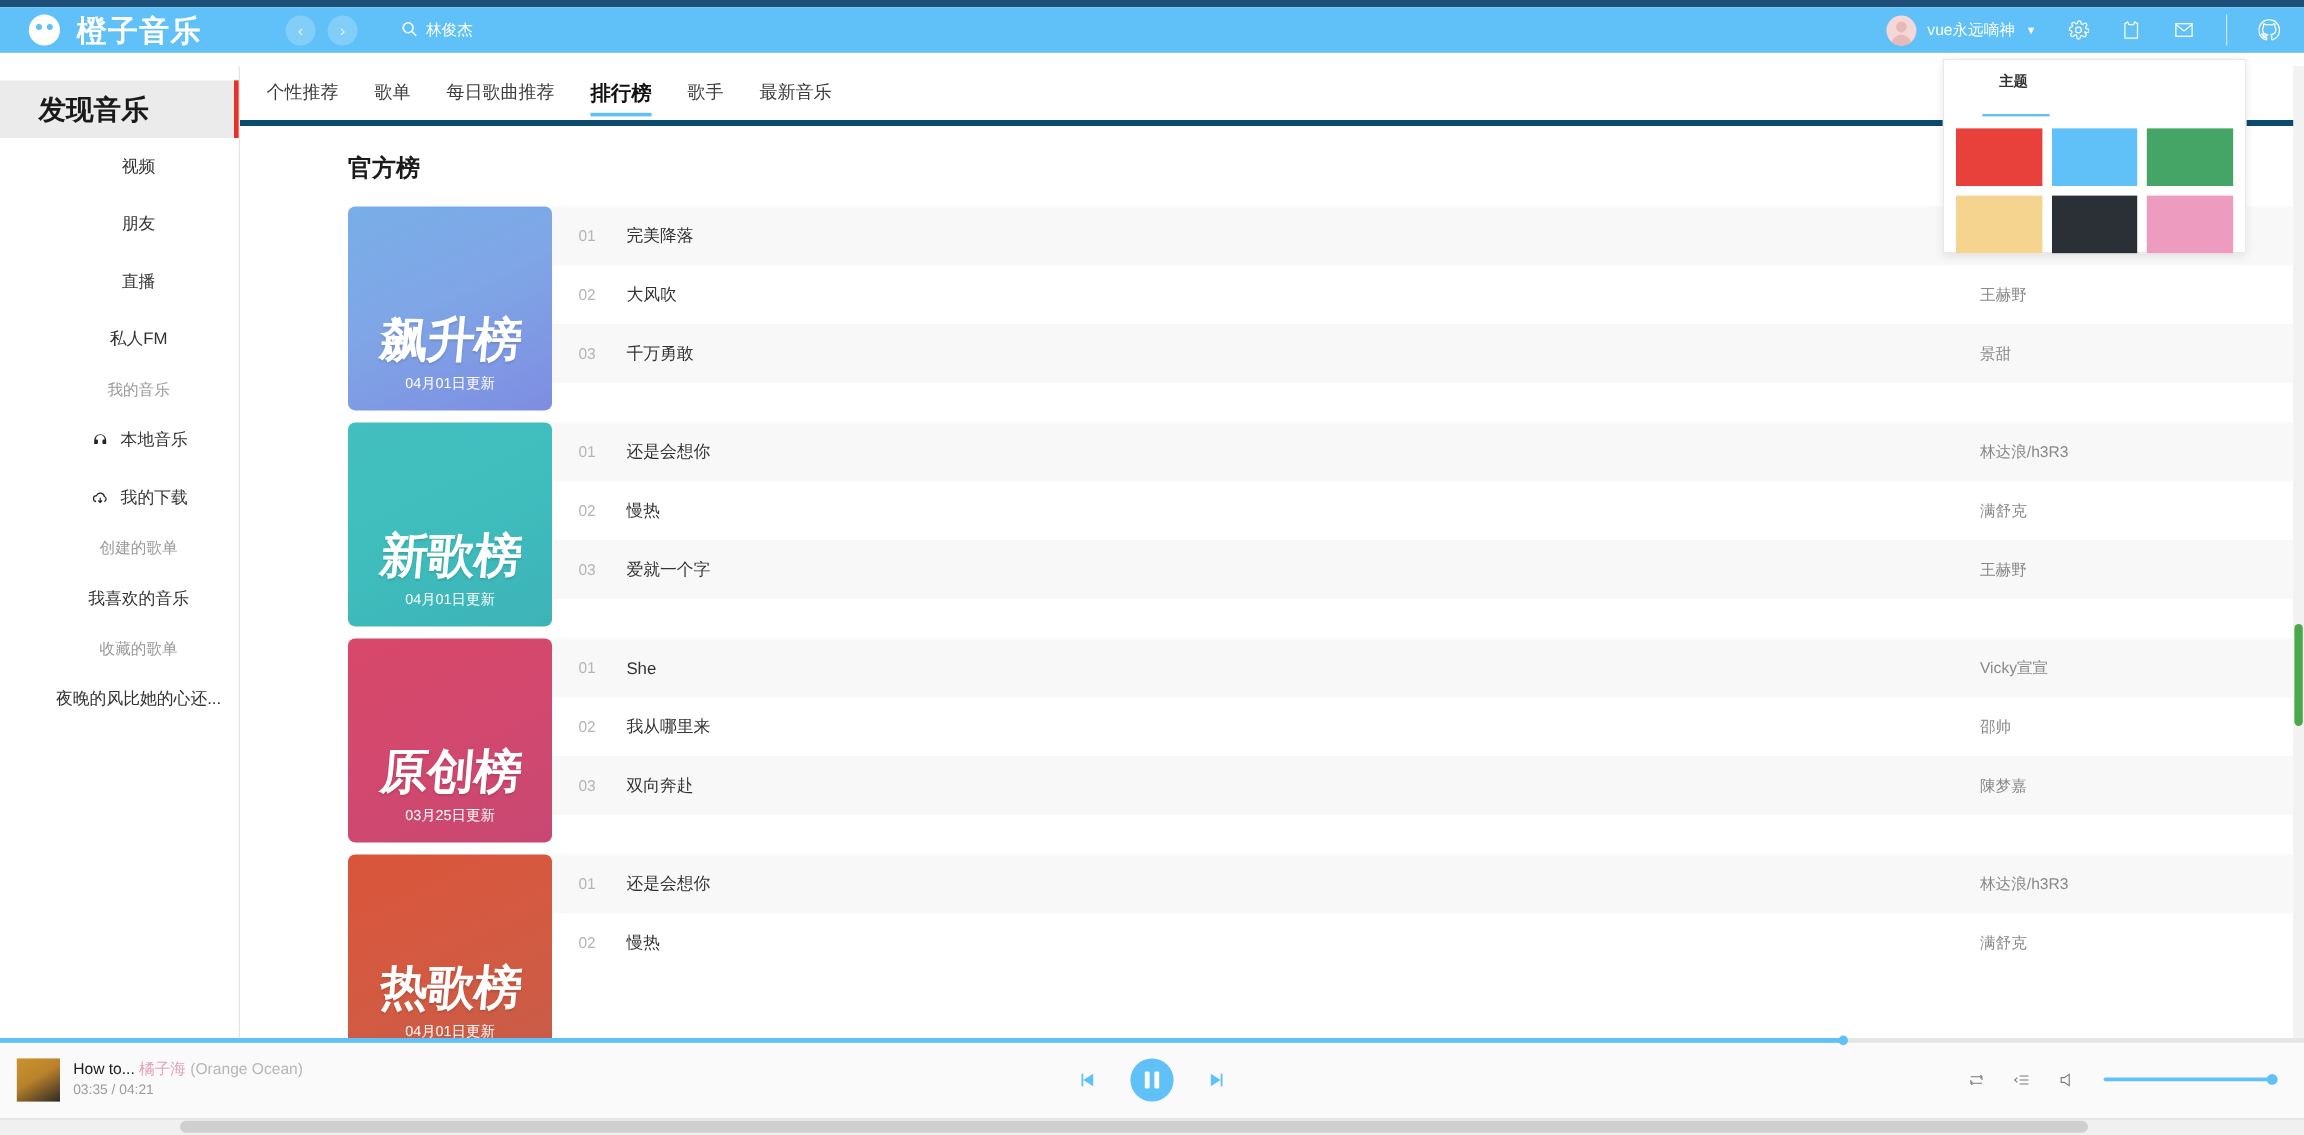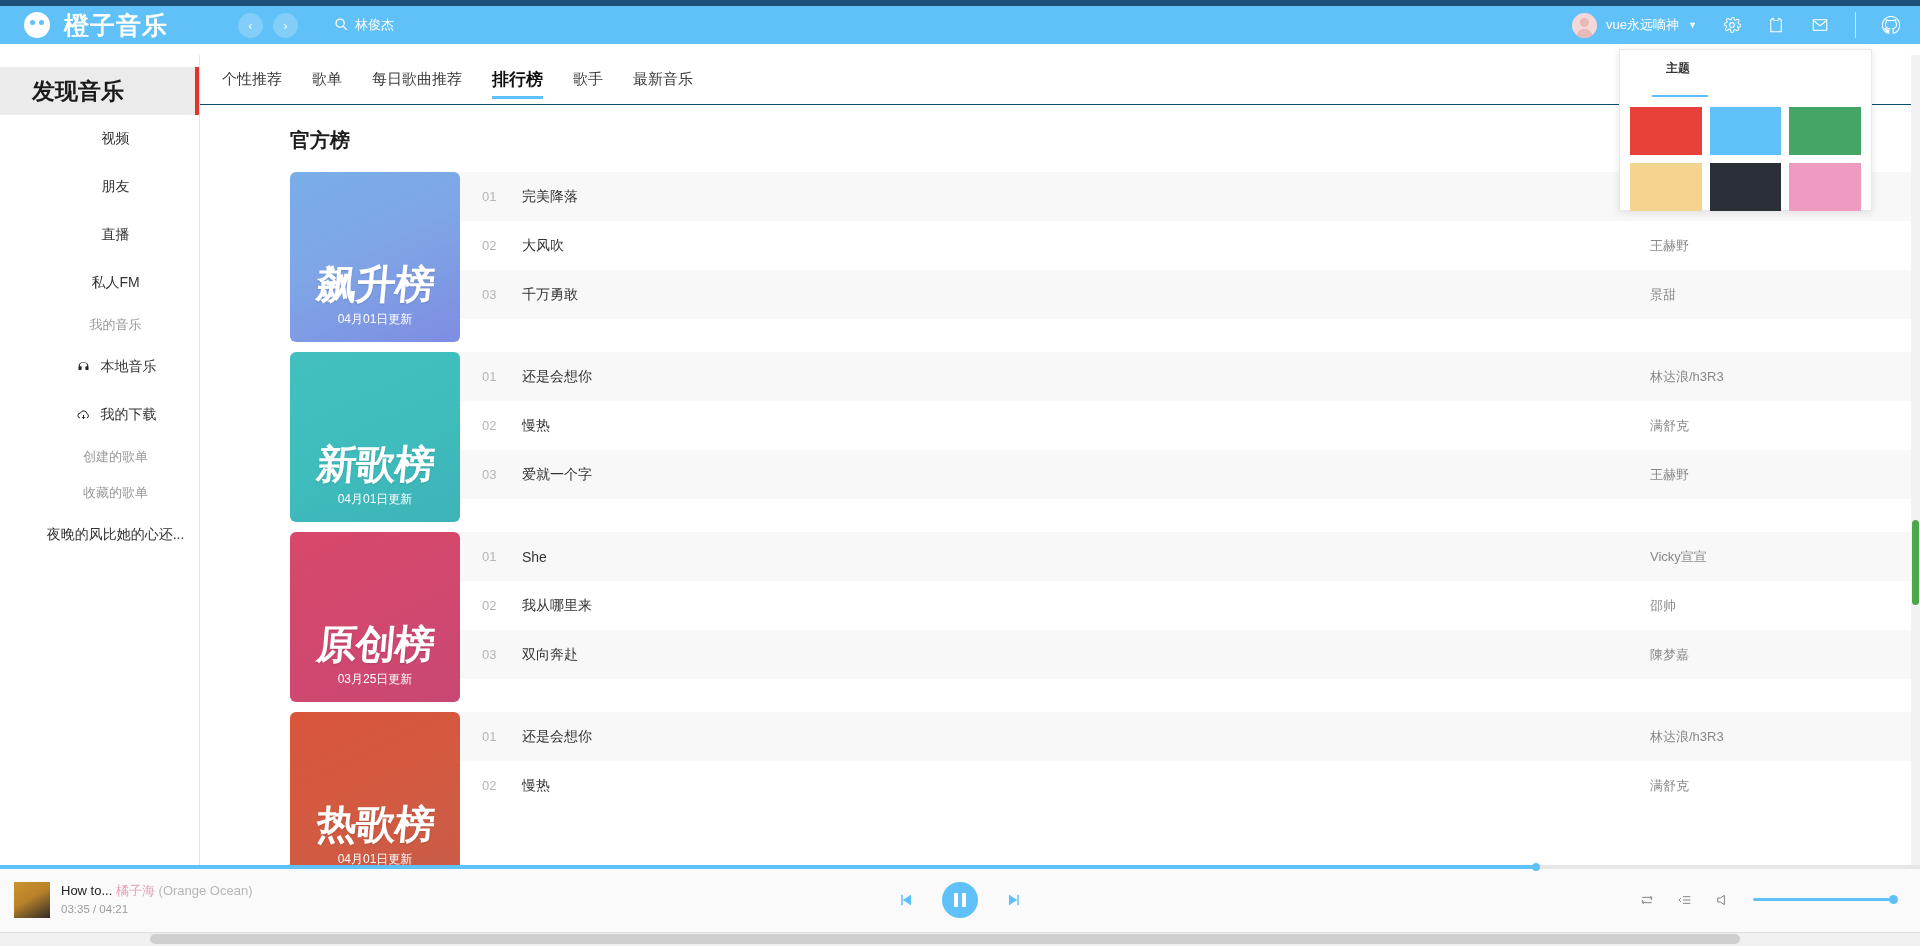--- a/index.html
+++ b/index.html
@@ -101,21 +101,21 @@
   }
   .side-item .si-ico svg{ width:15px;height:15px; }
 
   
   .main{
     position:absolute; top:55px; left:200px; width:1720px; height:811px;
     background:#ffffff; overflow:hidden;
   }
   .tabs{
     height:50px; display:flex; align-items:center; gap:30px;
-    padding-left:22px; border-bottom:1px solid #0c4a6e;
+    padding-left:22px; border-bottom:5px solid #0c4a6e;
   }
   .tab{
     font-size:15px; color:#3c3c3c; cursor:pointer;
     padding-bottom:6px; position:relative; top:3px;
   }
   .tab.active{ font-weight:bold; color:#111; font-size:17px; }
   .tab.active:after{
     content:""; position:absolute; left:0; bottom:-2px;
     width:100%; height:3px; background:#5FC1F8;
   }
@@ -328,20 +328,23 @@
             <svg viewBox="0 0 24 24" fill="none" stroke="#222" stroke-width="1.6">
               <path d="M6.5 16a4 4 0 0 1 .6-7.96 5.5 5.5 0 0 1 10.5 1.2A3.6 3.6 0 0 1 17.5 16"></path>
               <path d="M12 11v6"></path>
               <path d="M9.5 14.5 12 17l2.5-2.5"></path>
             </svg>
           </span>
           <span>我的下载</span>
         </div>
         <div class="side-item muted">
           <span>创建的歌单</span>
+        </div>
+        <div class="side-item">
+          <span>我喜欢的音乐</span>
         </div>
         <div class="side-item muted">
           <span>收藏的歌单</span>
         </div>
         <div class="side-item">
           <span>夜晚的风比她的心还...</span>
         </div>
       </div>
   </div>
 

